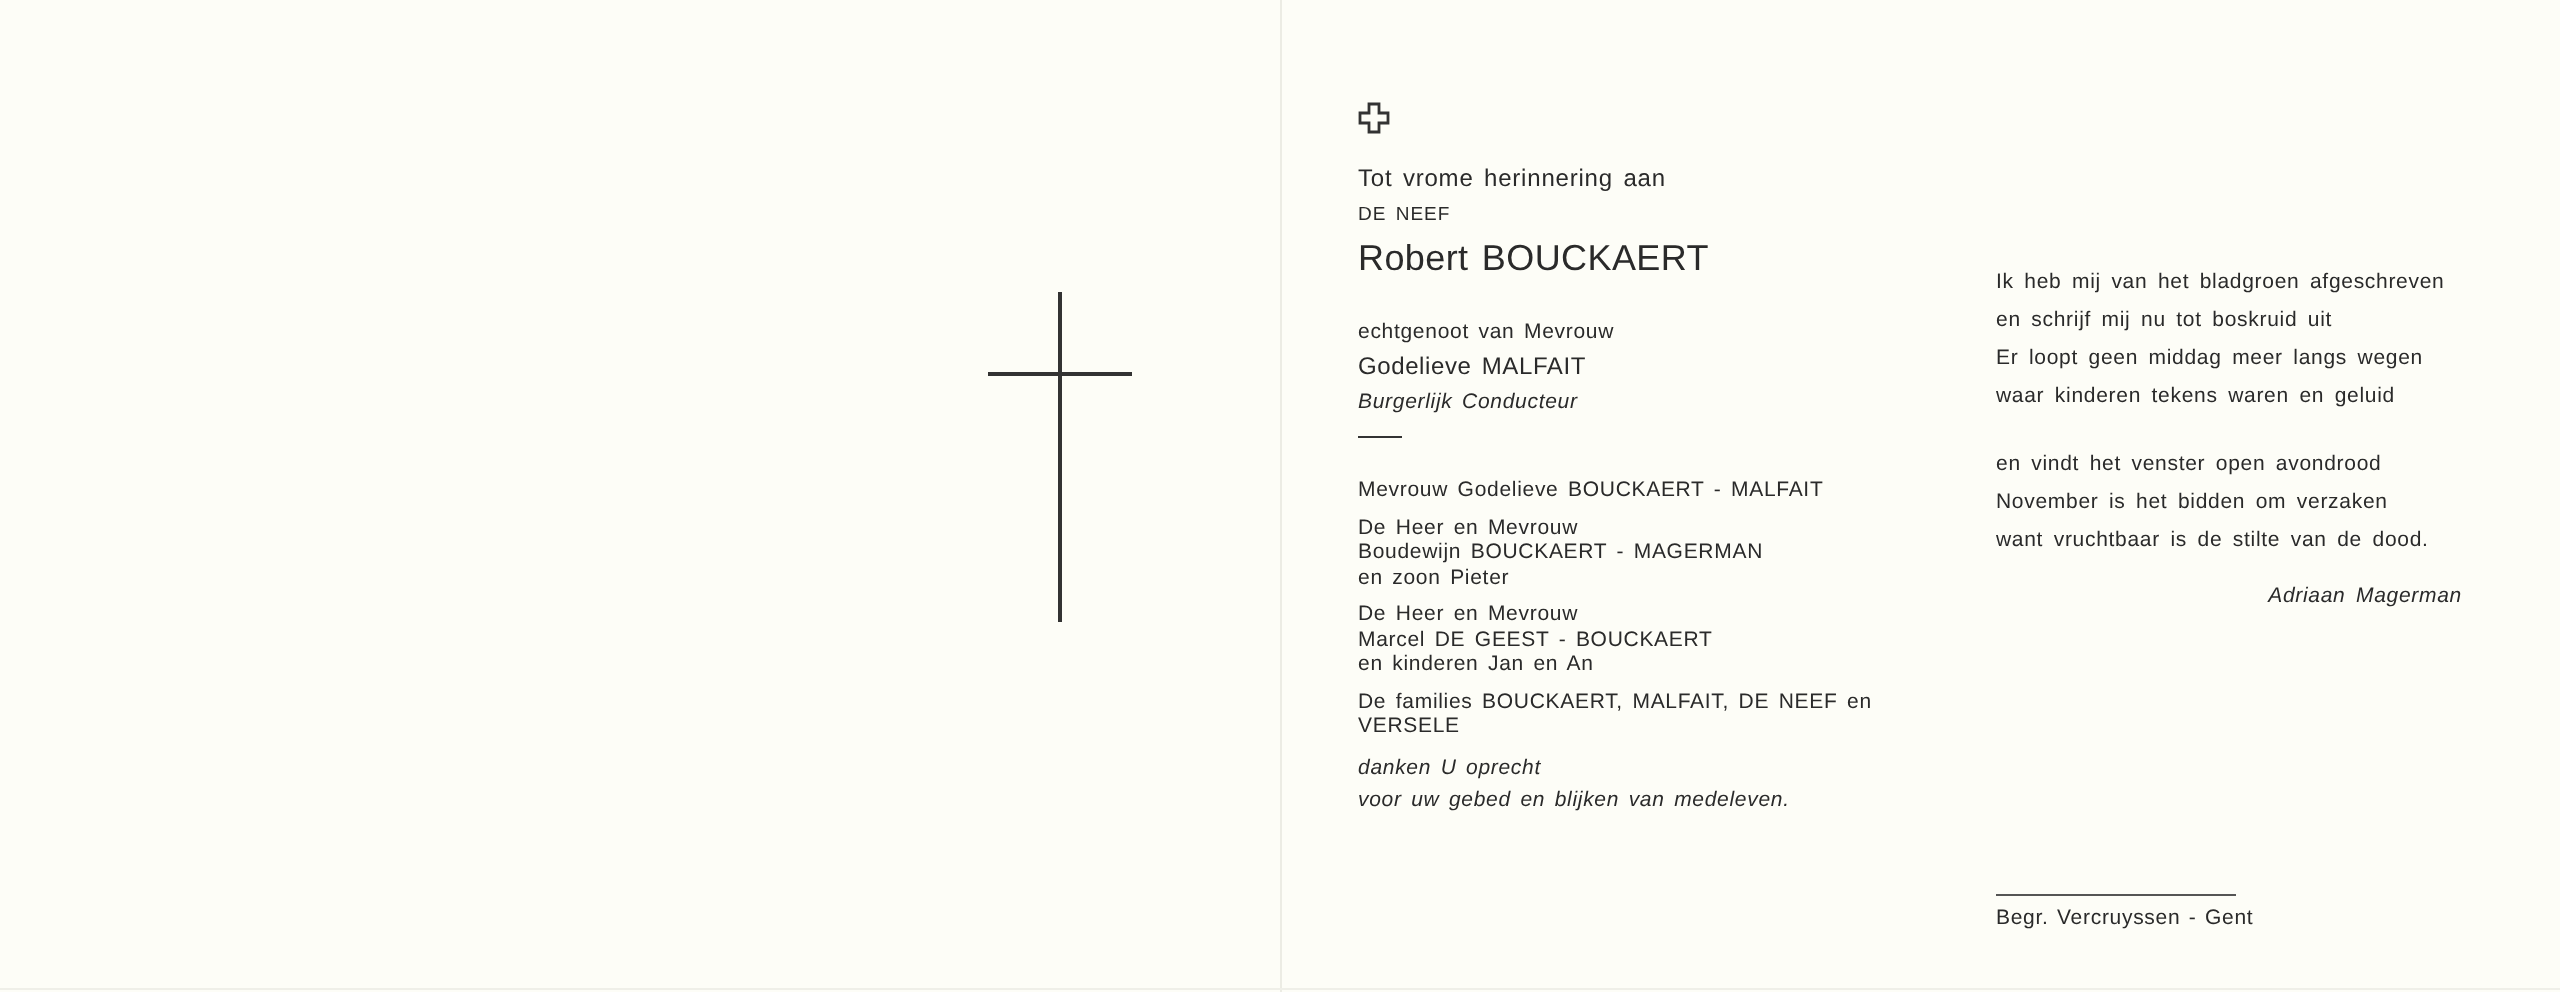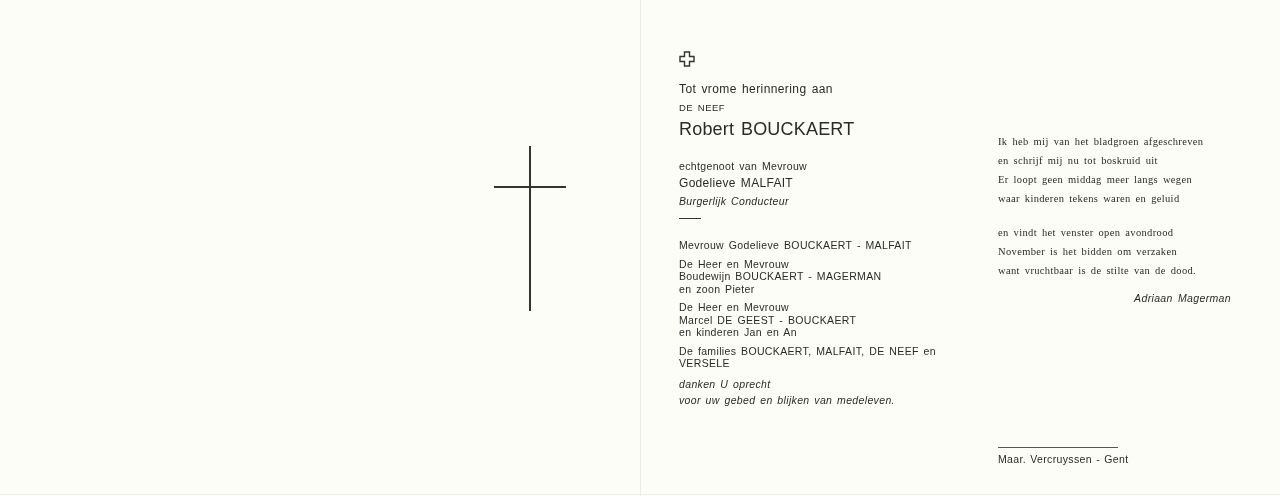--- a/index.html
+++ b/index.html
@@ -36,21 +36,21 @@
   .heer { font-size: 9.5px; letter-spacing: 0.5px; margin-bottom: 5px; }
   .name { font-size: 18px; line-height: 20px; letter-spacing: 0.2px; margin-bottom: 21px; }
   .spouse-pre { margin-bottom: 4px; }
   .spouse { font-size: 12px; letter-spacing: 0.3px; margin-bottom: 6px; }
   .profession { font-style: italic; margin-bottom: 0; }
   .dash { width: 22px; height: 1.5px; background: #333; margin: 10px 0 20px 0; }
   .gap6 { margin-bottom: 6px; }
   .italic { font-style: italic; }
 
   .poem-col { left: 998px; top: 132px; width: 250px; font-size: 10.5px; line-height: 19px; letter-spacing: 0.35px; word-spacing: 2px; }
-  .stanza { margin-bottom: 15px; font-family: Liberation Serif, serif; }
+  .stanza { margin-bottom: 15px; }
   .poet { font-style: italic; text-align: right; margin-right: 17px; margin-top: -6px; }
 
   .printer-rule { position: absolute; left: 998px; top: 447px; width: 120px; height: 1px; background: #555; }
   .printer { position: absolute; left: 998px; top: 453px; font-size: 10.5px; letter-spacing: 0.35px; word-spacing: 1px; white-space: nowrap; }
 </style>
 </head>
 <body>
 
 <div class="panel panel-left">
   <div class="big-cross">
@@ -109,15 +109,15 @@
   </div>
   <div class="stanza">
     <span class="line">en vindt het venster open avondrood</span>
     <span class="line">November is het bidden om verzaken</span>
     <span class="line">want vruchtbaar is de stilte van de dood.</span>
   </div>
   <span class="line poet">Adriaan Magerman</span>
 </div>
 
 <div class="printer-rule"></div>
-<div class="printer">Maar. Vercruyssen - Gent</div>
+<div class="printer">Begr. Vercruyssen - Gent</div>
 
 <div class="bottom-edge"></div>
 
 </body></html>

